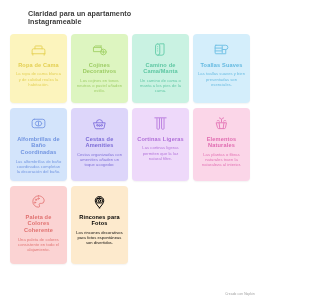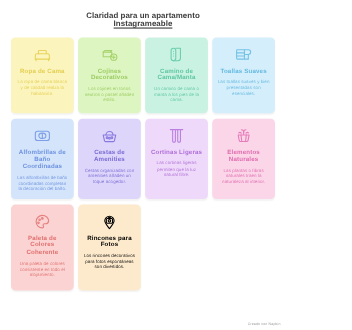--- a/index.html
+++ b/index.html
@@ -8,30 +8,29 @@
     background:#ffffff;
     font-family:"Liberation Sans","DejaVu Sans",sans-serif;
     -webkit-font-smoothing:antialiased;
   }
   #poster{
     position:relative;width:260px;height:300px;box-sizing:border-box;
     padding:9px 10px 0 10px;background:#ffffff;
   }
   
   .title{
-    text-align:center;
     font-size:7.2px;
     line-height:8.4px;
     font-weight:bold;
     color:#3d3d3d;
     letter-spacing:.05px;
     margin:1px 0 7px 0;
     padding:0 18px;
   }
-  .title .ln2{display:block;text-decoration:underline;}
+  .title .ln2{display:block;}
   
   .grid{
     display:grid;
     grid-template-columns:repeat(4,1fr);
     gap:5px 4px;
   }
   .card{
     position:relative;
     border-radius:4px;
     padding:7px 4px 7px 4px;

